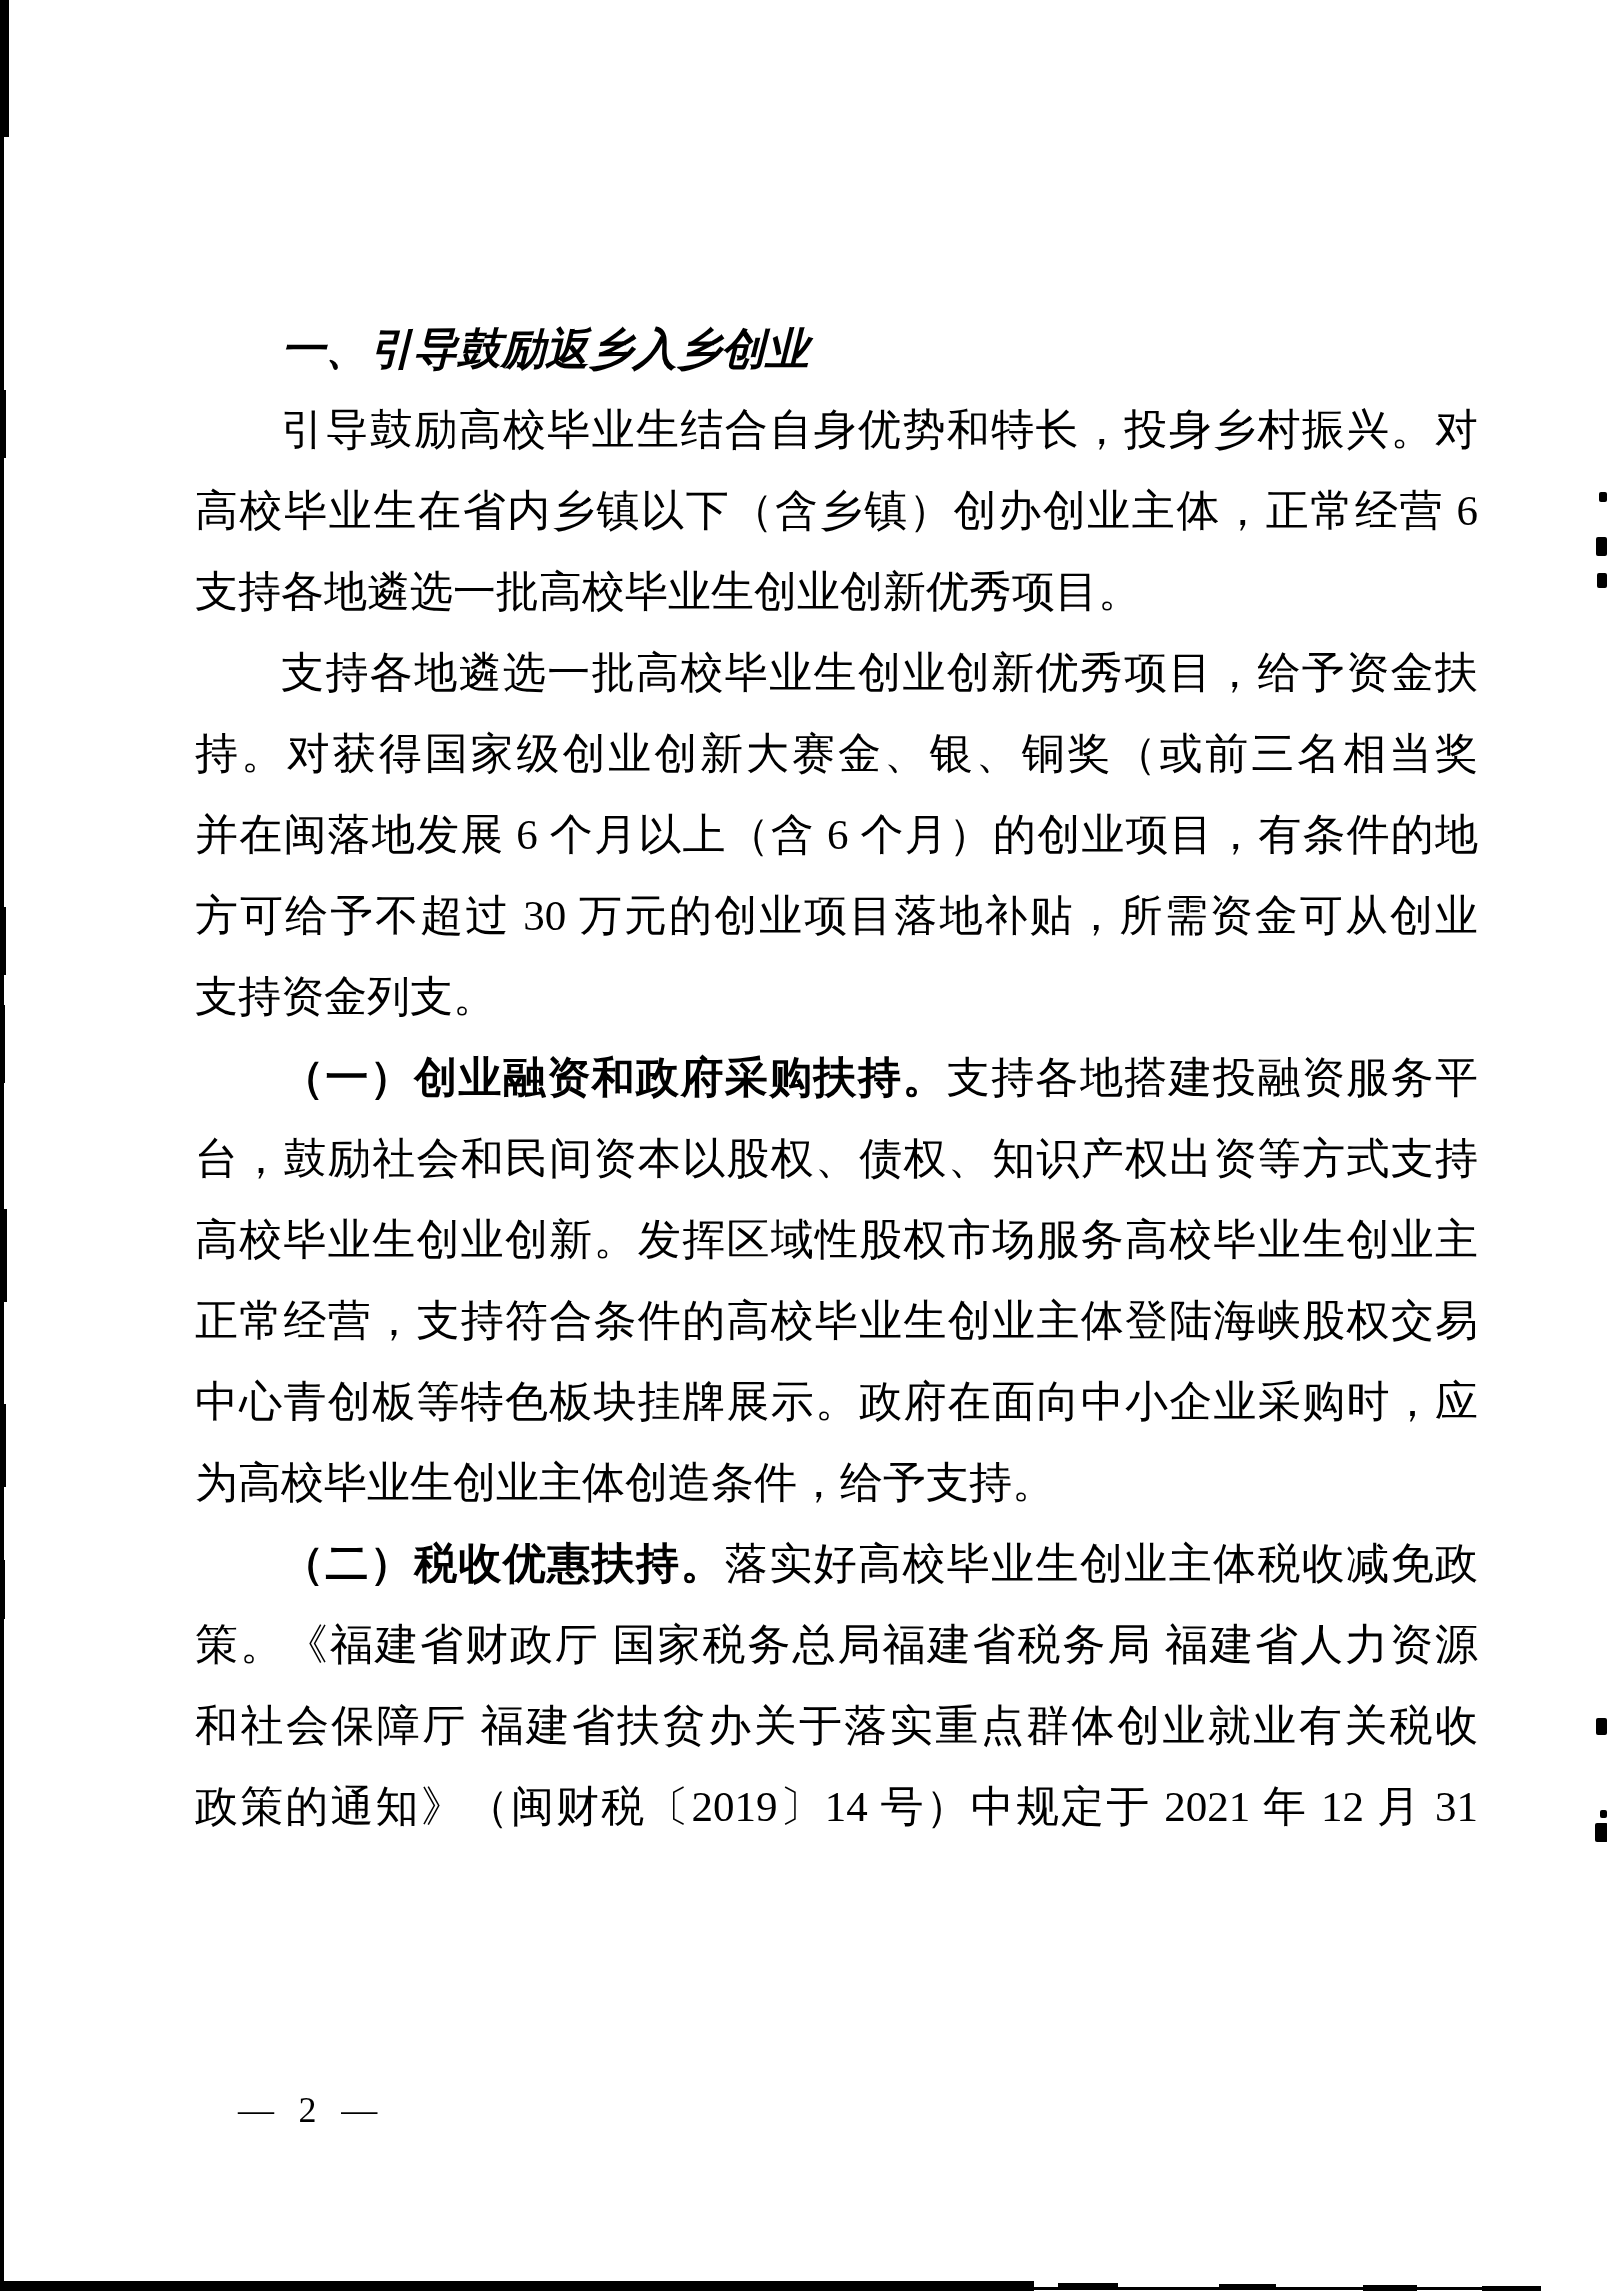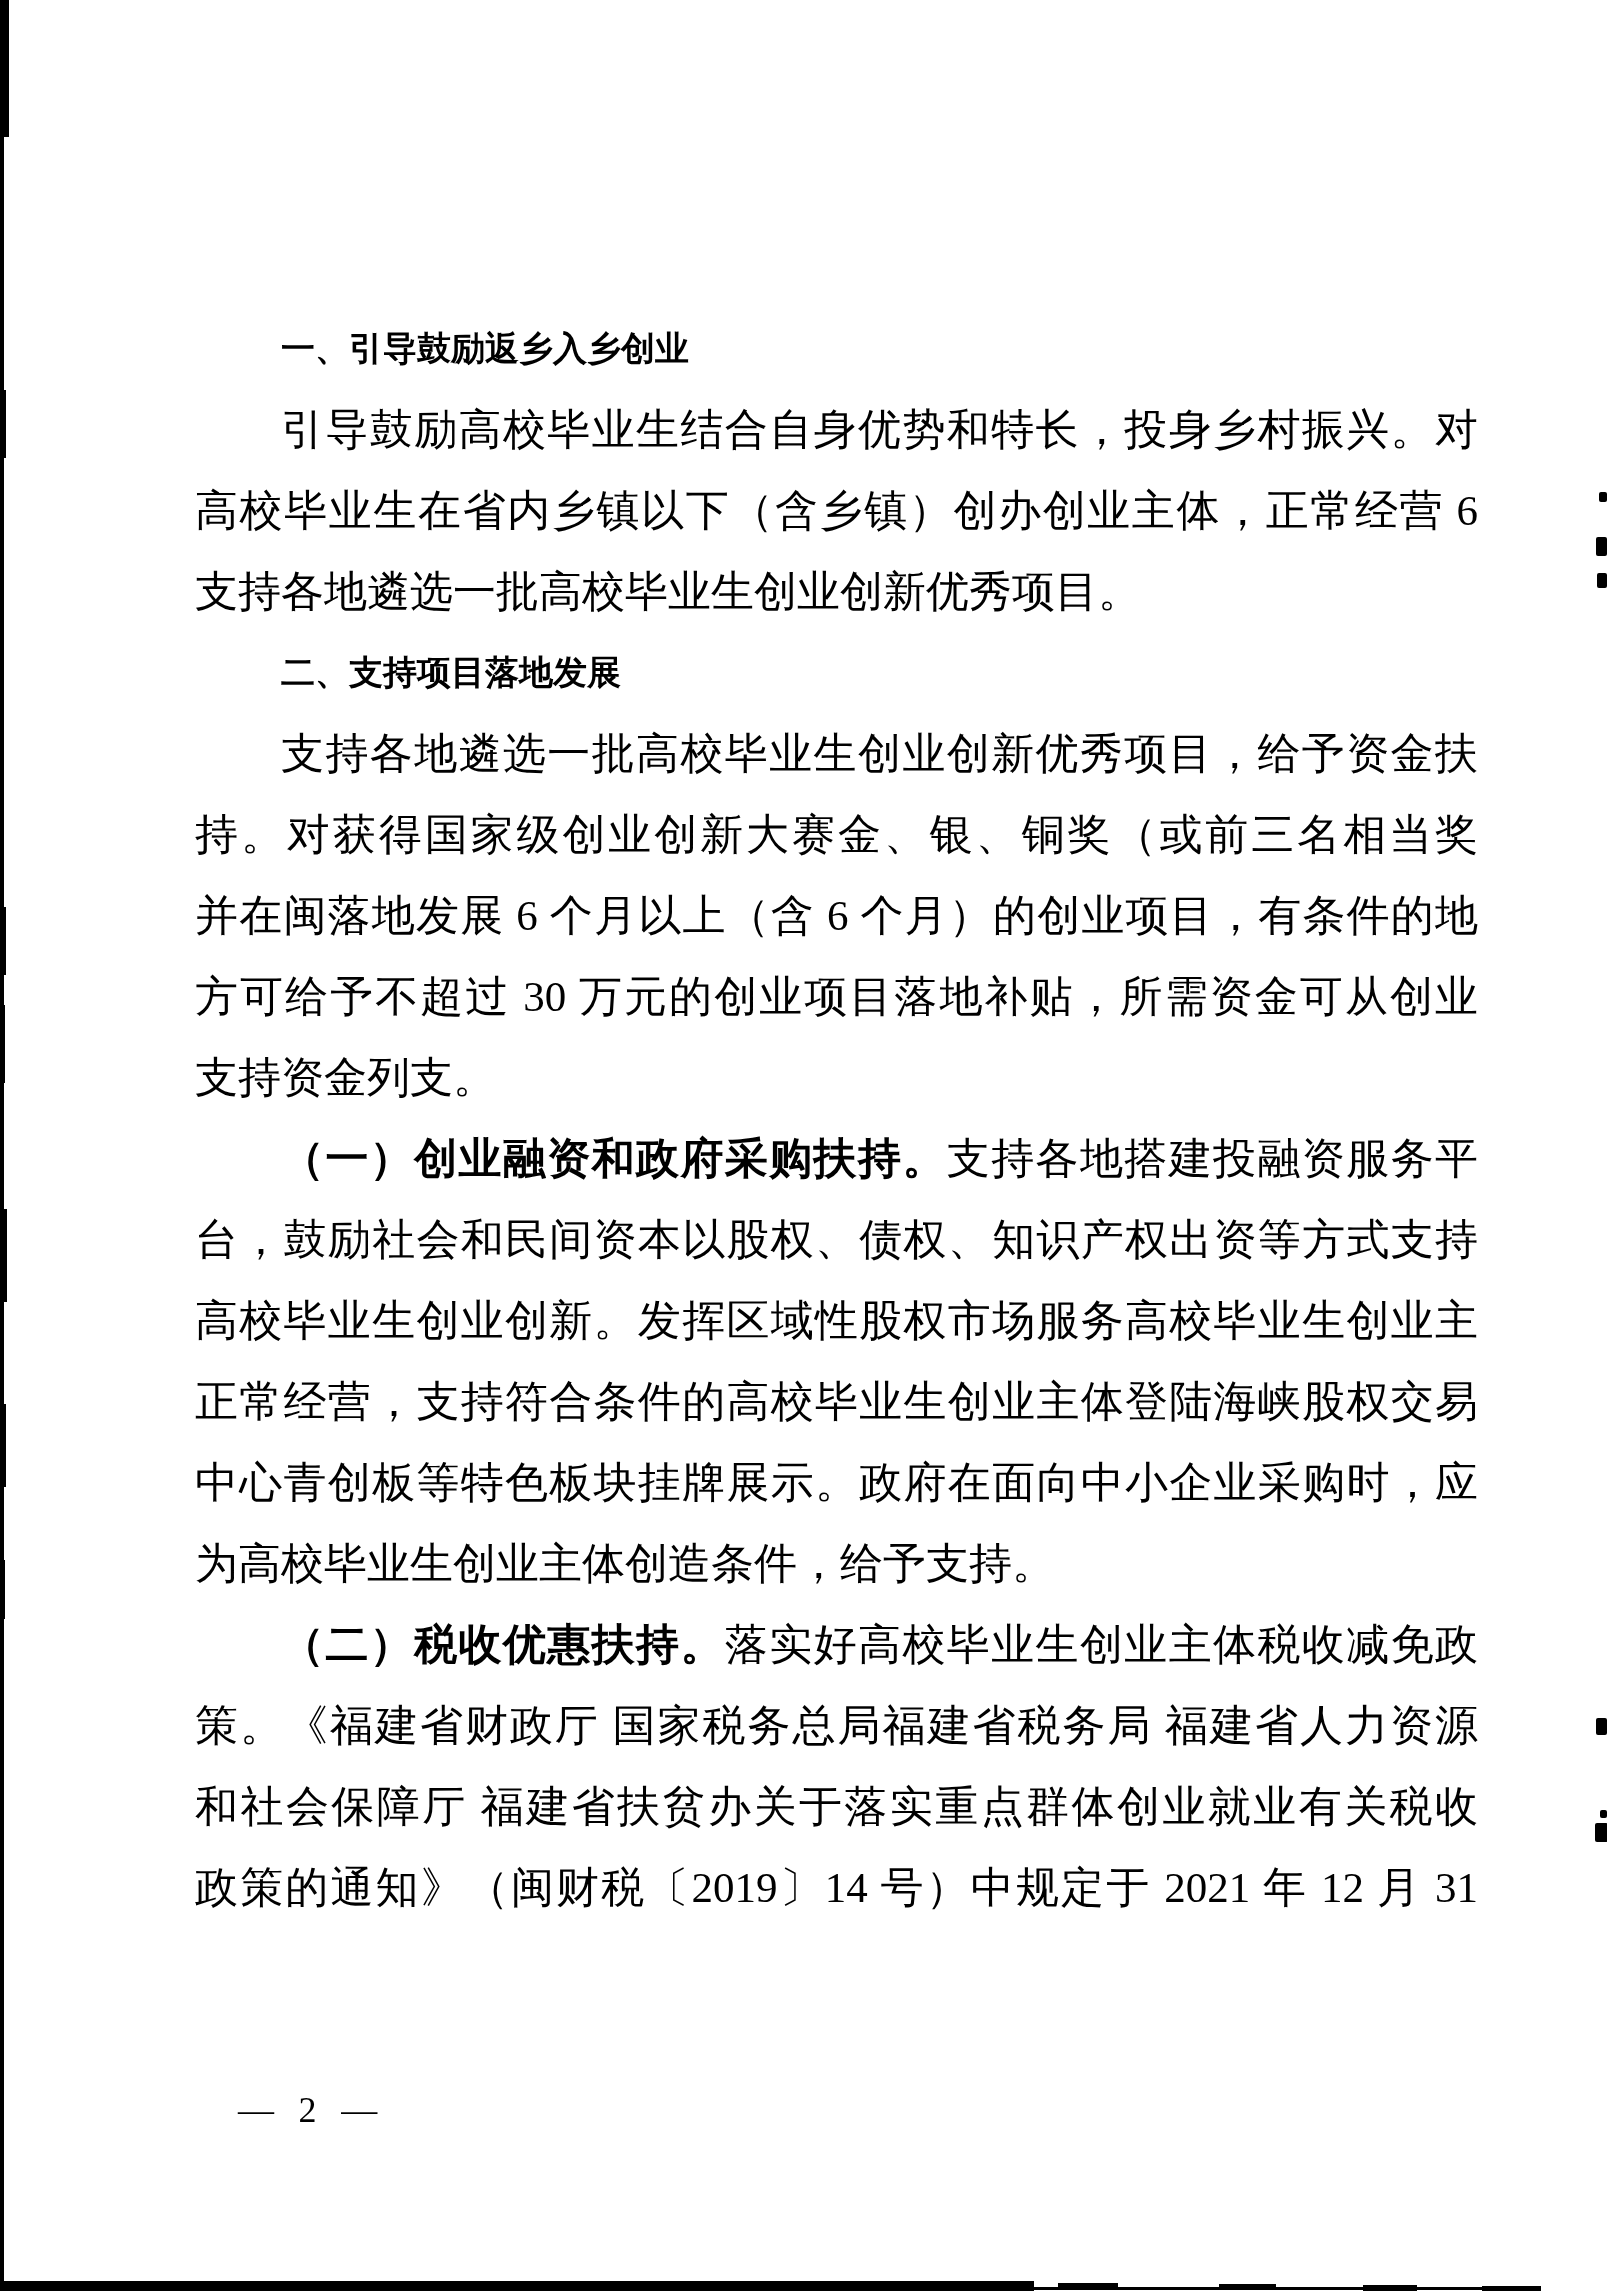--- a/index.html
+++ b/index.html
@@ -28,21 +28,22 @@
   }
   .line.just {
     text-align: justify;
     text-align-last: justify;
     text-justify: inter-ideograph;
   }
   .line.ind { text-indent: 86px; }
   .line.heading {
     font-family: "Liberation Sans", "DejaVu Sans", sans-serif;
     font-weight: 700;
-    font-size: 34px;
+    font-size: 44px;
+    font-style: italic;
   }
   .seg-bold { font-weight: 700; }
   
   .page-number {
     position: absolute;
     left: 238px;
     top: 2081px;
     height: 59px;
     line-height: 59px;
     font-size: 36px;
@@ -76,21 +77,20 @@
 </head>
 <body>
 
 <div class="page">
 
   <div class="text-block">
       <div class="line heading ind"><span class="seg-bold">一、引导鼓励返乡入乡创业</span></div>
       <div class="line body just ind"><span>引导鼓励高校毕业生结合自身优势和特长，投身乡村振兴。对</span></div>
       <div class="line body just"><span>高校毕业生在省内乡镇以下（含乡镇）创办创业主体，正常经营 6</span></div>
       <div class="line body"><span>支持各地遴选一批高校毕业生创业创新优秀项目。</span></div>
-      <div class="line heading ind"><span class="seg-bold">二、支持项目落地发展</span></div>
       <div class="line body just ind"><span>支持各地遴选一批高校毕业生创业创新优秀项目，给予资金扶</span></div>
       <div class="line body just"><span>持。对获得国家级创业创新大赛金、银、铜奖（或前三名相当奖项）</span></div>
       <div class="line body just"><span>并在闽落地发展 6 个月以上（含 6 个月）的创业项目，有条件的地</span></div>
       <div class="line body just"><span>方可给予不超过 30 万元的创业项目落地补贴，所需资金可从创业</span></div>
       <div class="line body"><span>支持资金列支。</span></div>
       <div class="line body just ind"><span class="seg-bold">（一）创业融资和政府采购扶持。</span><span>支持各地搭建投融资服务平</span></div>
       <div class="line body just"><span>台，鼓励社会和民间资本以股权、债权、知识产权出资等方式支持</span></div>
       <div class="line body just"><span>高校毕业生创业创新。发挥区域性股权市场服务高校毕业生创业主</span></div>
       <div class="line body just"><span>正常经营，支持符合条件的高校毕业生创业主体登陆海峡股权交易</span></div>
       <div class="line body just"><span>中心青创板等特色板块挂牌展示。政府在面向中小企业采购时，应</span></div>

